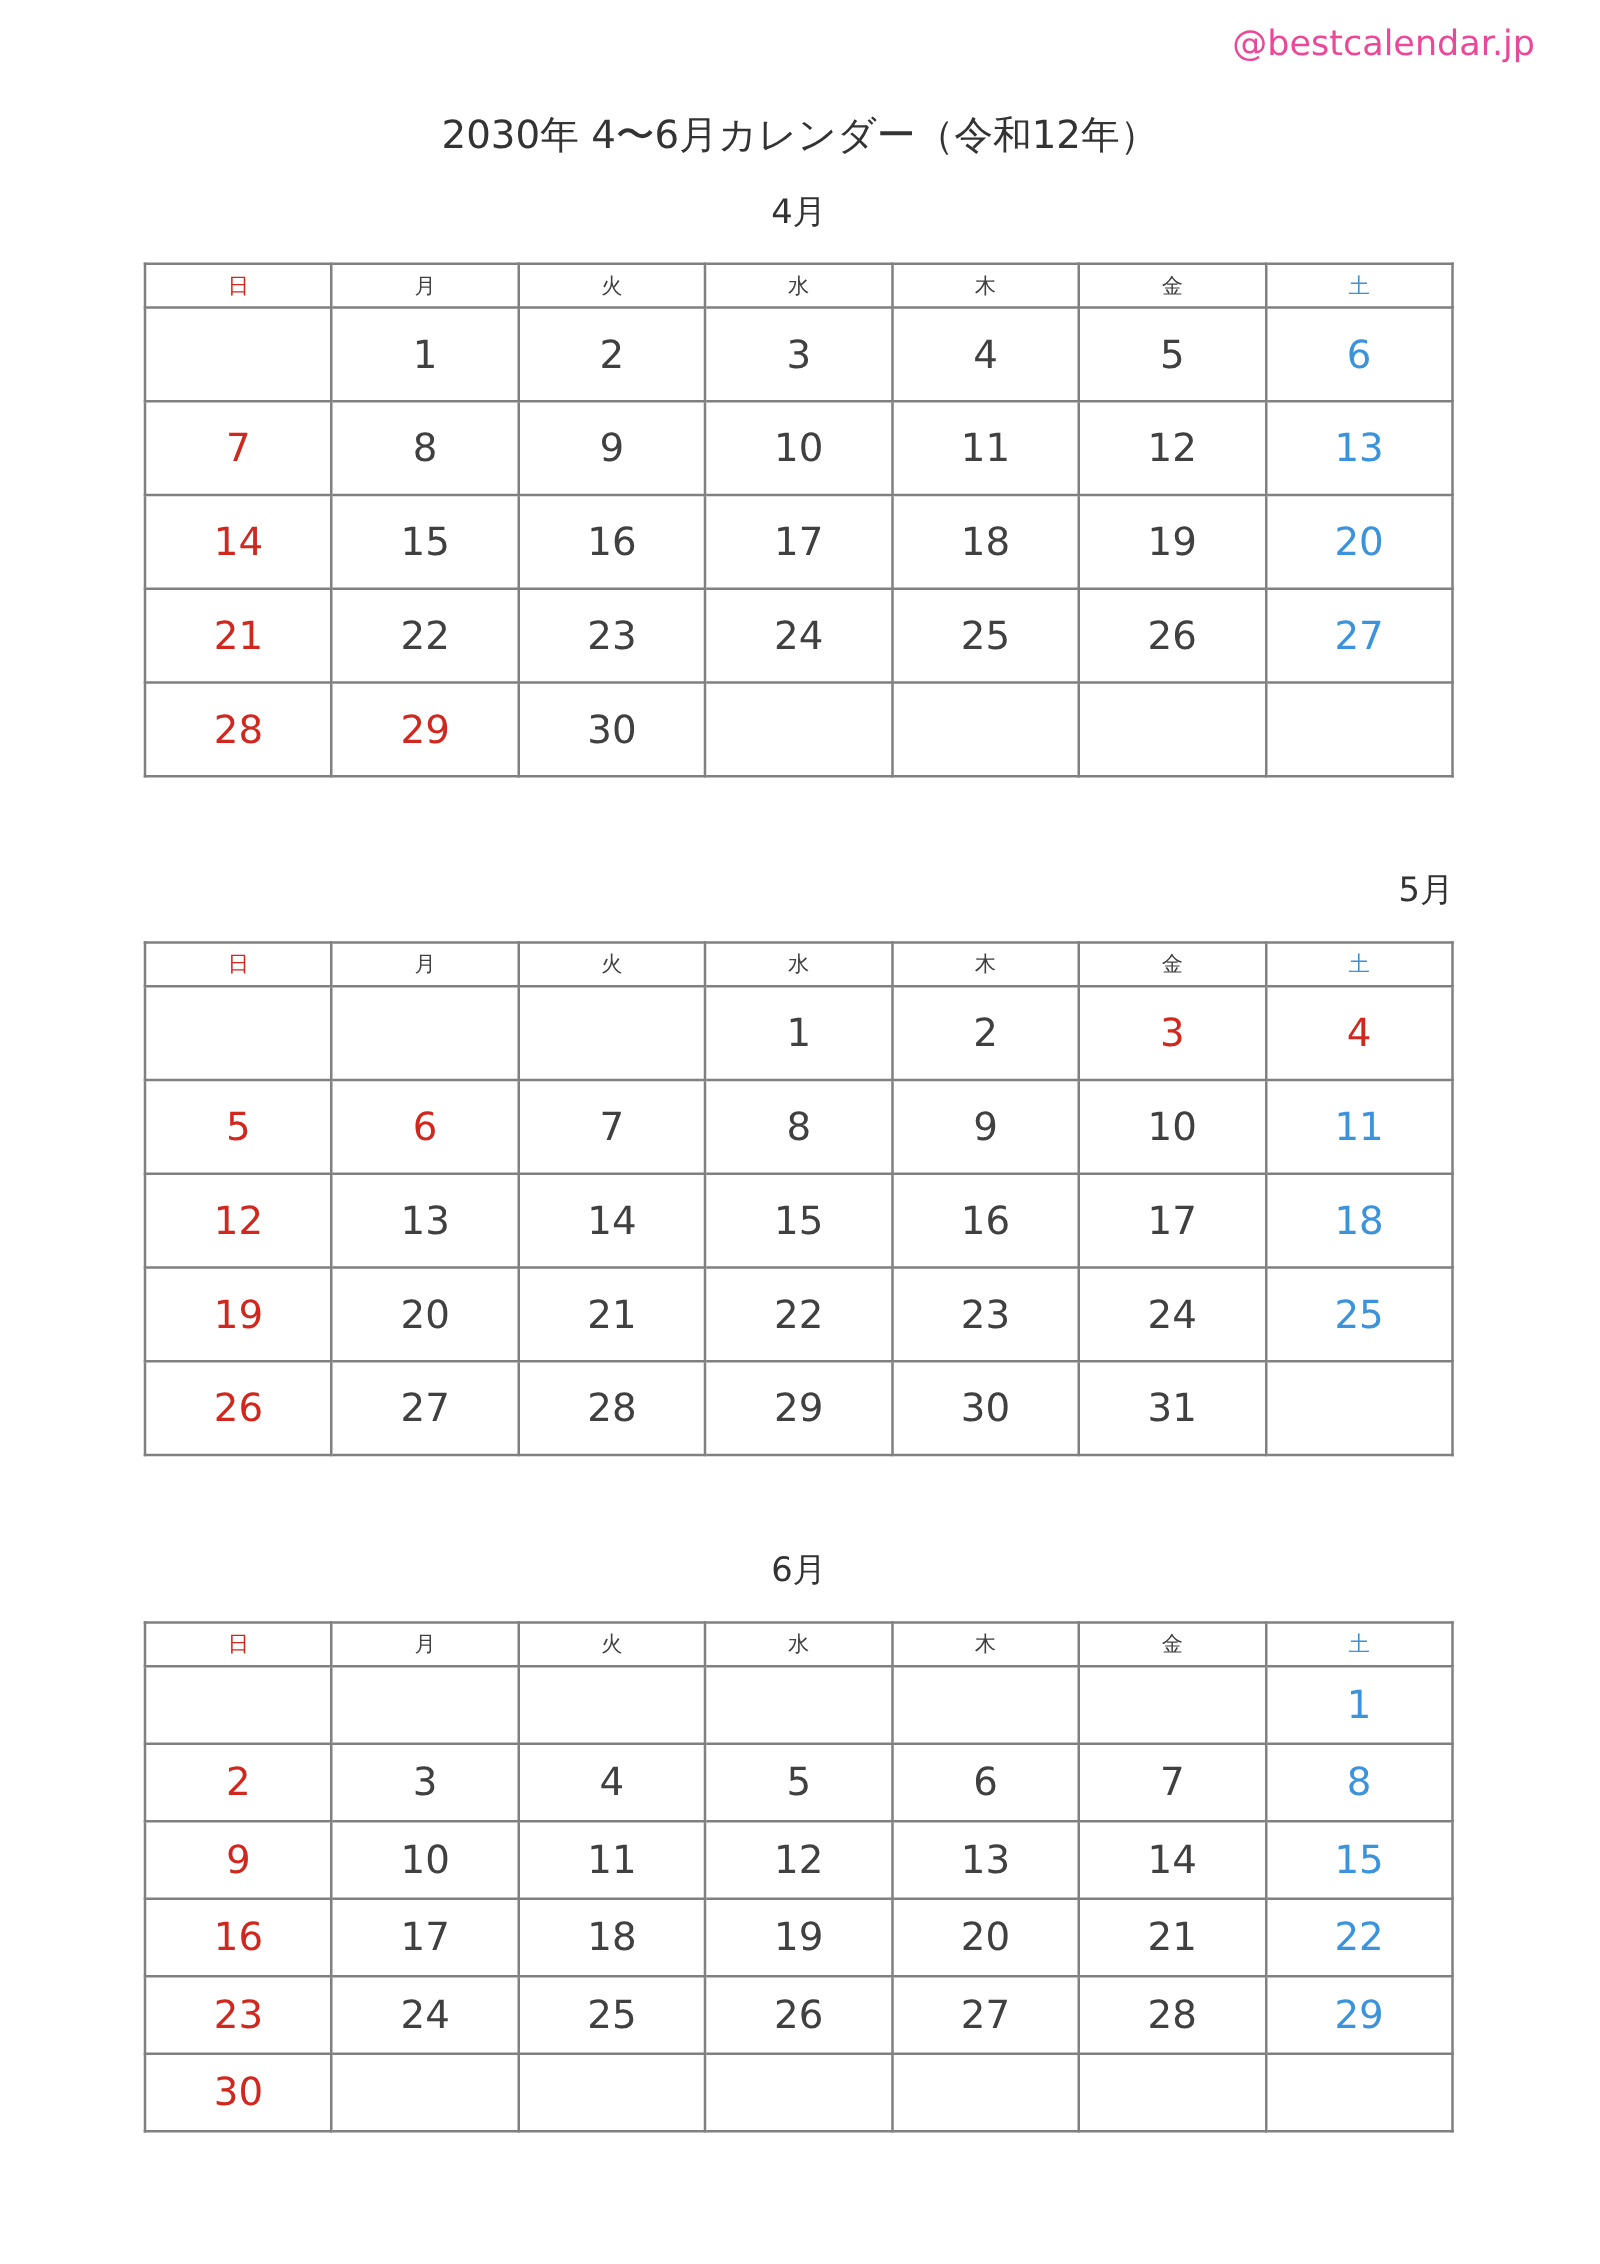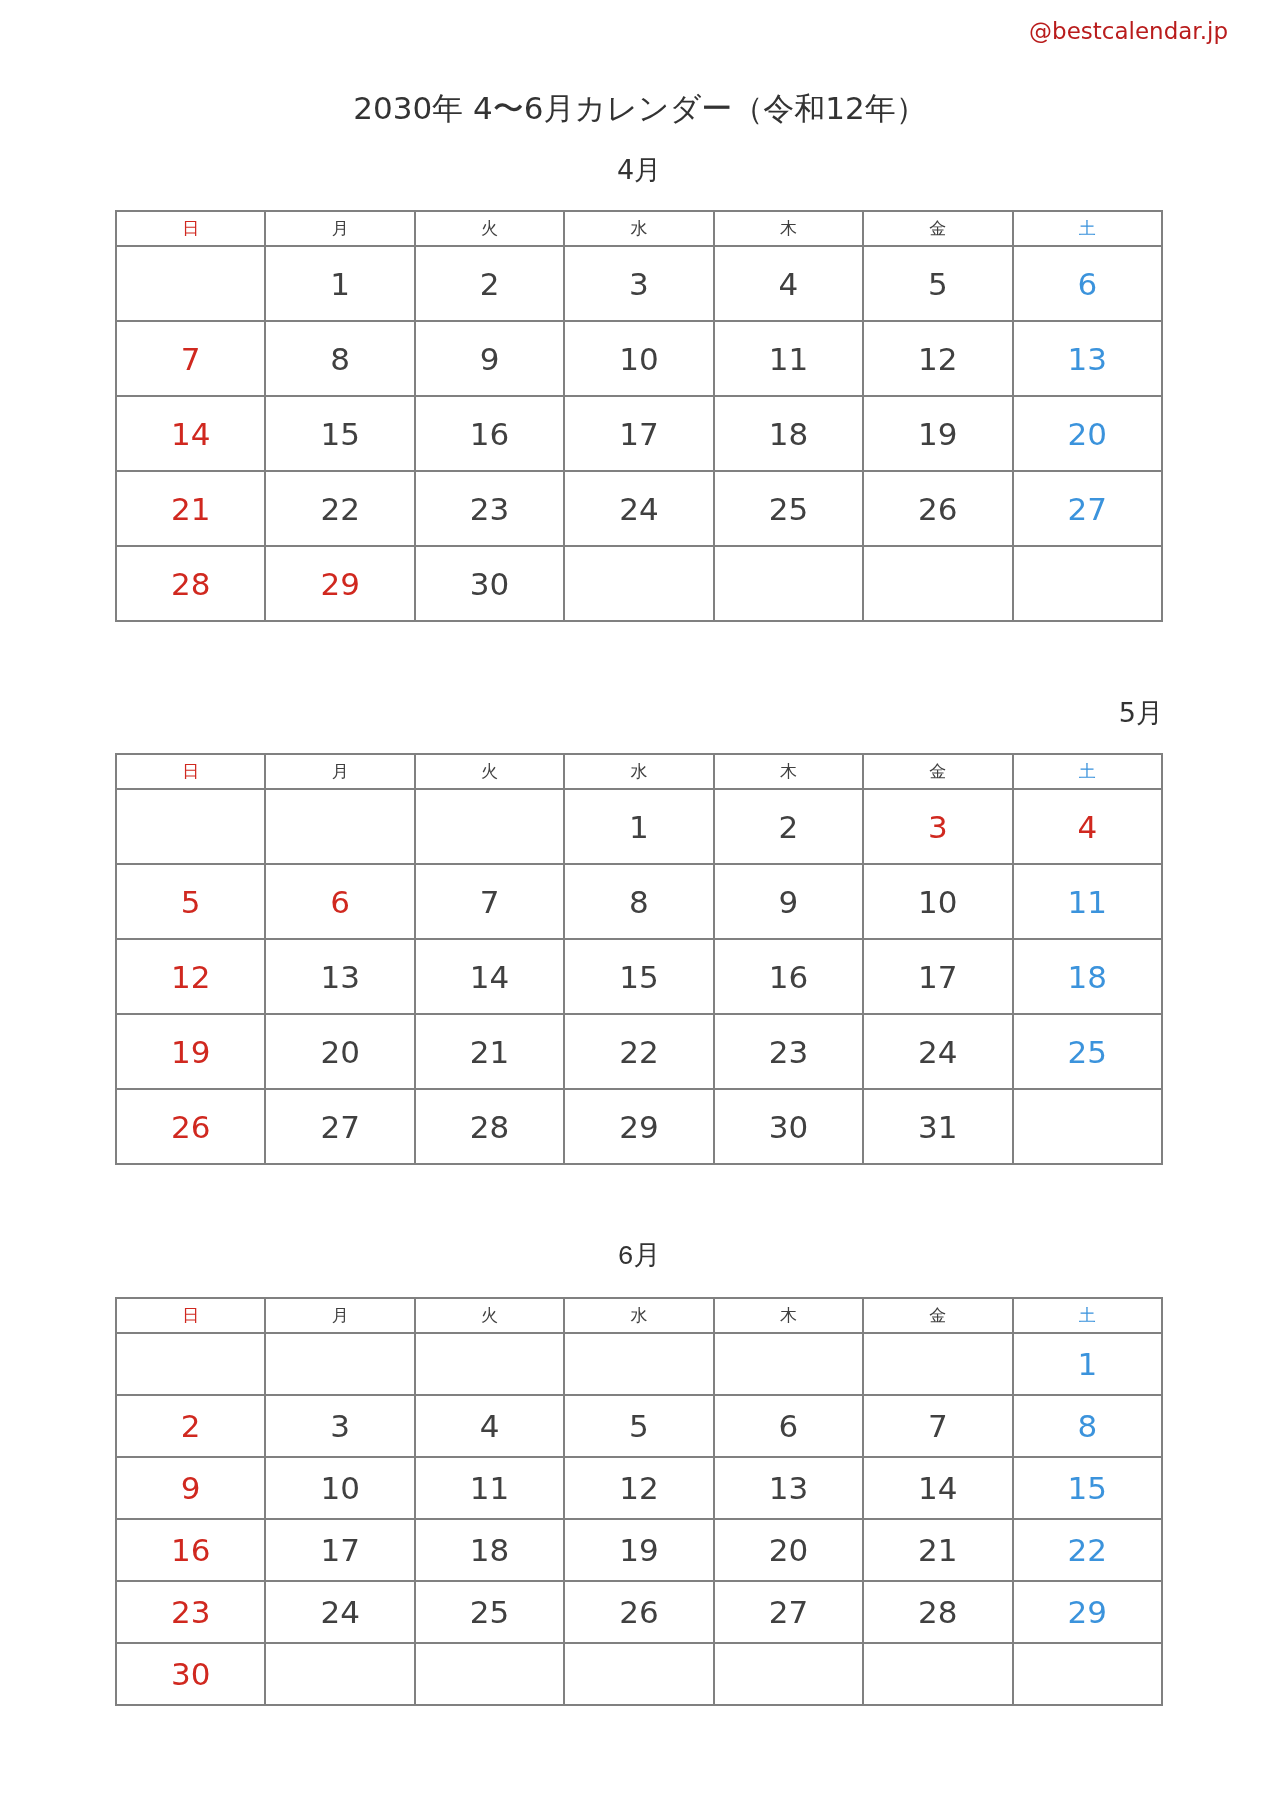--- a/index.html
+++ b/index.html
@@ -3,21 +3,21 @@
 <meta charset="utf-8">
 <style>
   html, body { margin: 0; padding: 0; background: #ffffff; }
   body {
     width: 1280px; height: 1811px; position: relative; overflow: hidden;
     font-family: "DejaVu Sans", "Liberation Sans", sans-serif;
     color: #404040;
   }
   .watermark {
     position: absolute; right: 52px; top: 18px;
-    font-size: 23px; color: #b91c1c; letter-spacing: 0;
+    font-size: 28px; color: #ec4899; letter-spacing: 0;
   }
   .page-title {
     position: absolute; left: 0; width: 1280px; top: 88px;
     text-align: center; font-size: 31px; color: #333333; line-height: 40px;
   }
   .month {
     position: absolute; left: 115px; width: 1048px;
   }
   .month-label {
     position: absolute; left: 0; width: 100%; text-align: center;
@@ -165,21 +165,21 @@
           <td style="height: 73px;">29</td>
           <td style="height: 73px;">30</td>
           <td style="height: 73px;">31</td>
           <td style="height: 73px;"></td>
         </tr>
       </tbody>
     </table>
 </div>
 
 <div class="month" style="top:1237px;">
-  <div class="month-label" style="top:2px;font-family:Liberation Mono, monospace;">6月</div>
+  <div class="month-label" style="top:2px;">6月</div>
   <table class="cal" style="top:60px;">
       <thead>
         <tr>
           <th class="sun">日</th>
           <th>月</th>
           <th>火</th>
           <th>水</th>
           <th>木</th>
           <th>金</th>
           <th class="sat">土</th>

